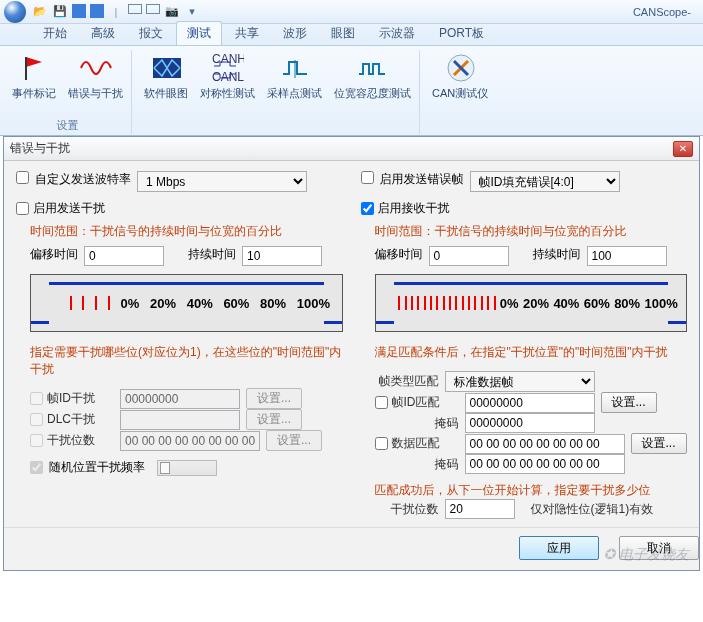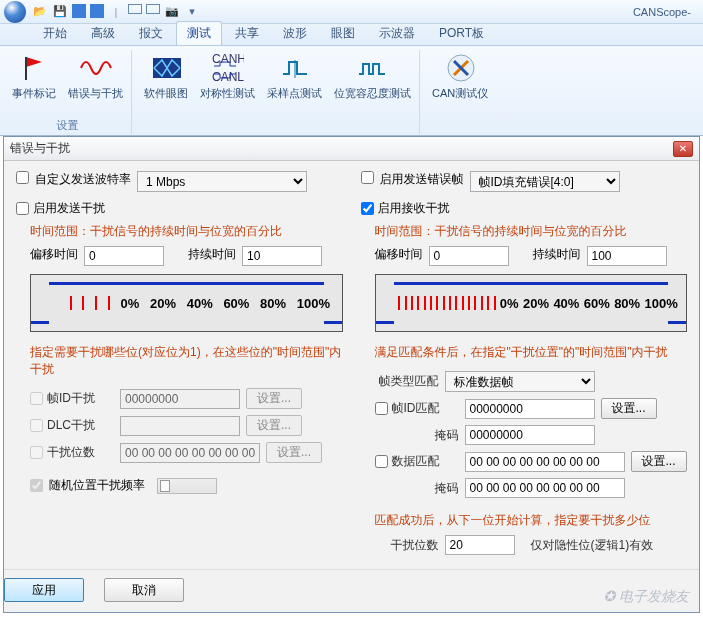--- a/index.html
+++ b/index.html
@@ -53,26 +53,26 @@
 .timerange { margin-left:14px; display:flex; flex-direction:column; gap:6px; }
 .desc { color:#c2410c; font-size:12px; }
 
 .wave { height:58px; border:1px solid #555; background:#e7e7e7; position:relative; margin-top:2px; display:flex; align-items:center; justify-content:space-around; padding:0 6px; overflow:hidden;}
 .wave .pct { font-weight:bold; font-size:13px; color:#000;}
 .wave-line { position:absolute; left:0; right:0; bottom:7px; height:3px; background:#1030c0; }
 .wave-top { position:absolute; left:18px; right:18px; top:7px; height:3px; background:#1030c0;}
 .wave .red { background:#e00; height:14px; top:0; width:2px;}
 .wave .blue-v { background:#1030c0; width:3px; top:7px; bottom:7px;}
 
-.subbox { margin-left:14px; display:flex; flex-direction:column; gap:6px; margin-top:4px; }
+.subbox { margin-left:14px; display:flex; flex-direction:column; margin-top:4px; }
 .srow { display:flex; align-items:center; gap:6px; }
 .srow .lbl { width:64px; text-align:right; color:#333;}
 .srow .lbl.chk-lbl{ display:flex; align-items:center; gap:4px; width:84px; text-align:left;}
 
-.dlg-footer { display:flex; justify-content:flex-start; gap:20px; padding:8px 0 10px; border-top:1px solid #ddd; margin-top:6px;}
+.dlg-footer { display:flex; justify-content:flex-end; gap:20px; padding:8px 0 10px; border-top:1px solid #ddd; margin-top:0;}
 .dlg-footer .btn { min-width:80px; height:24px;}
 
 .watermark { position:absolute; right:10px; bottom:6px; color:rgba(80,100,130,.35); font-size:14px; font-style:italic; pointer-events:none;}
 </style>
 </head>
 <body>
 
 <div class="titlebar">
   <div class="app-icon"></div>
   <div class="qat">

